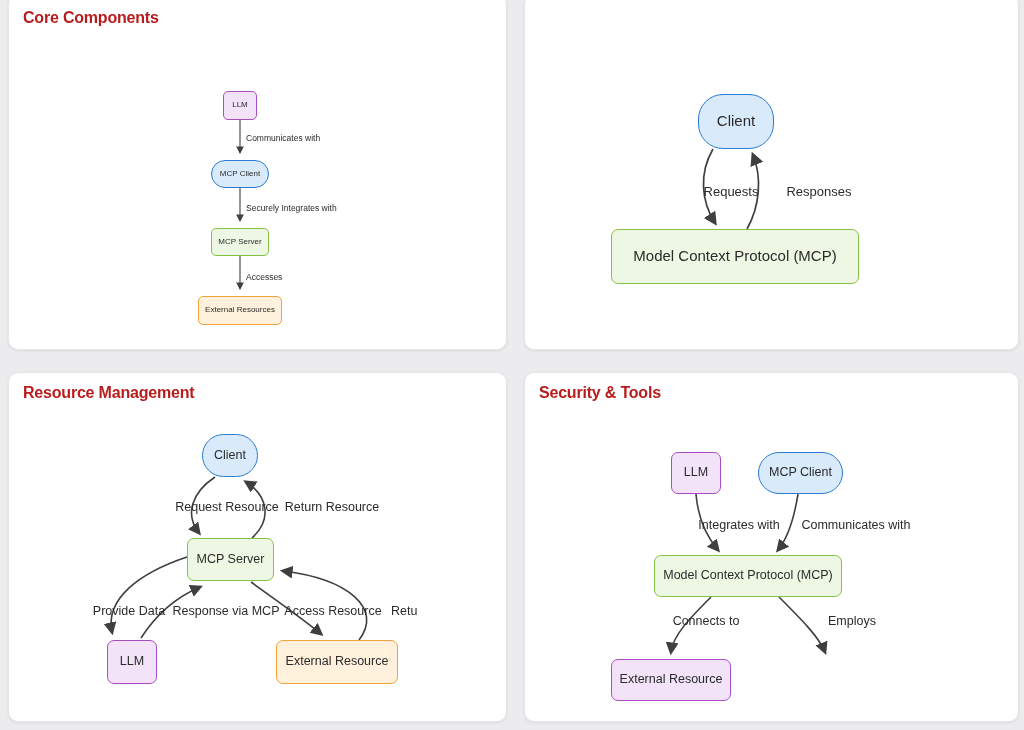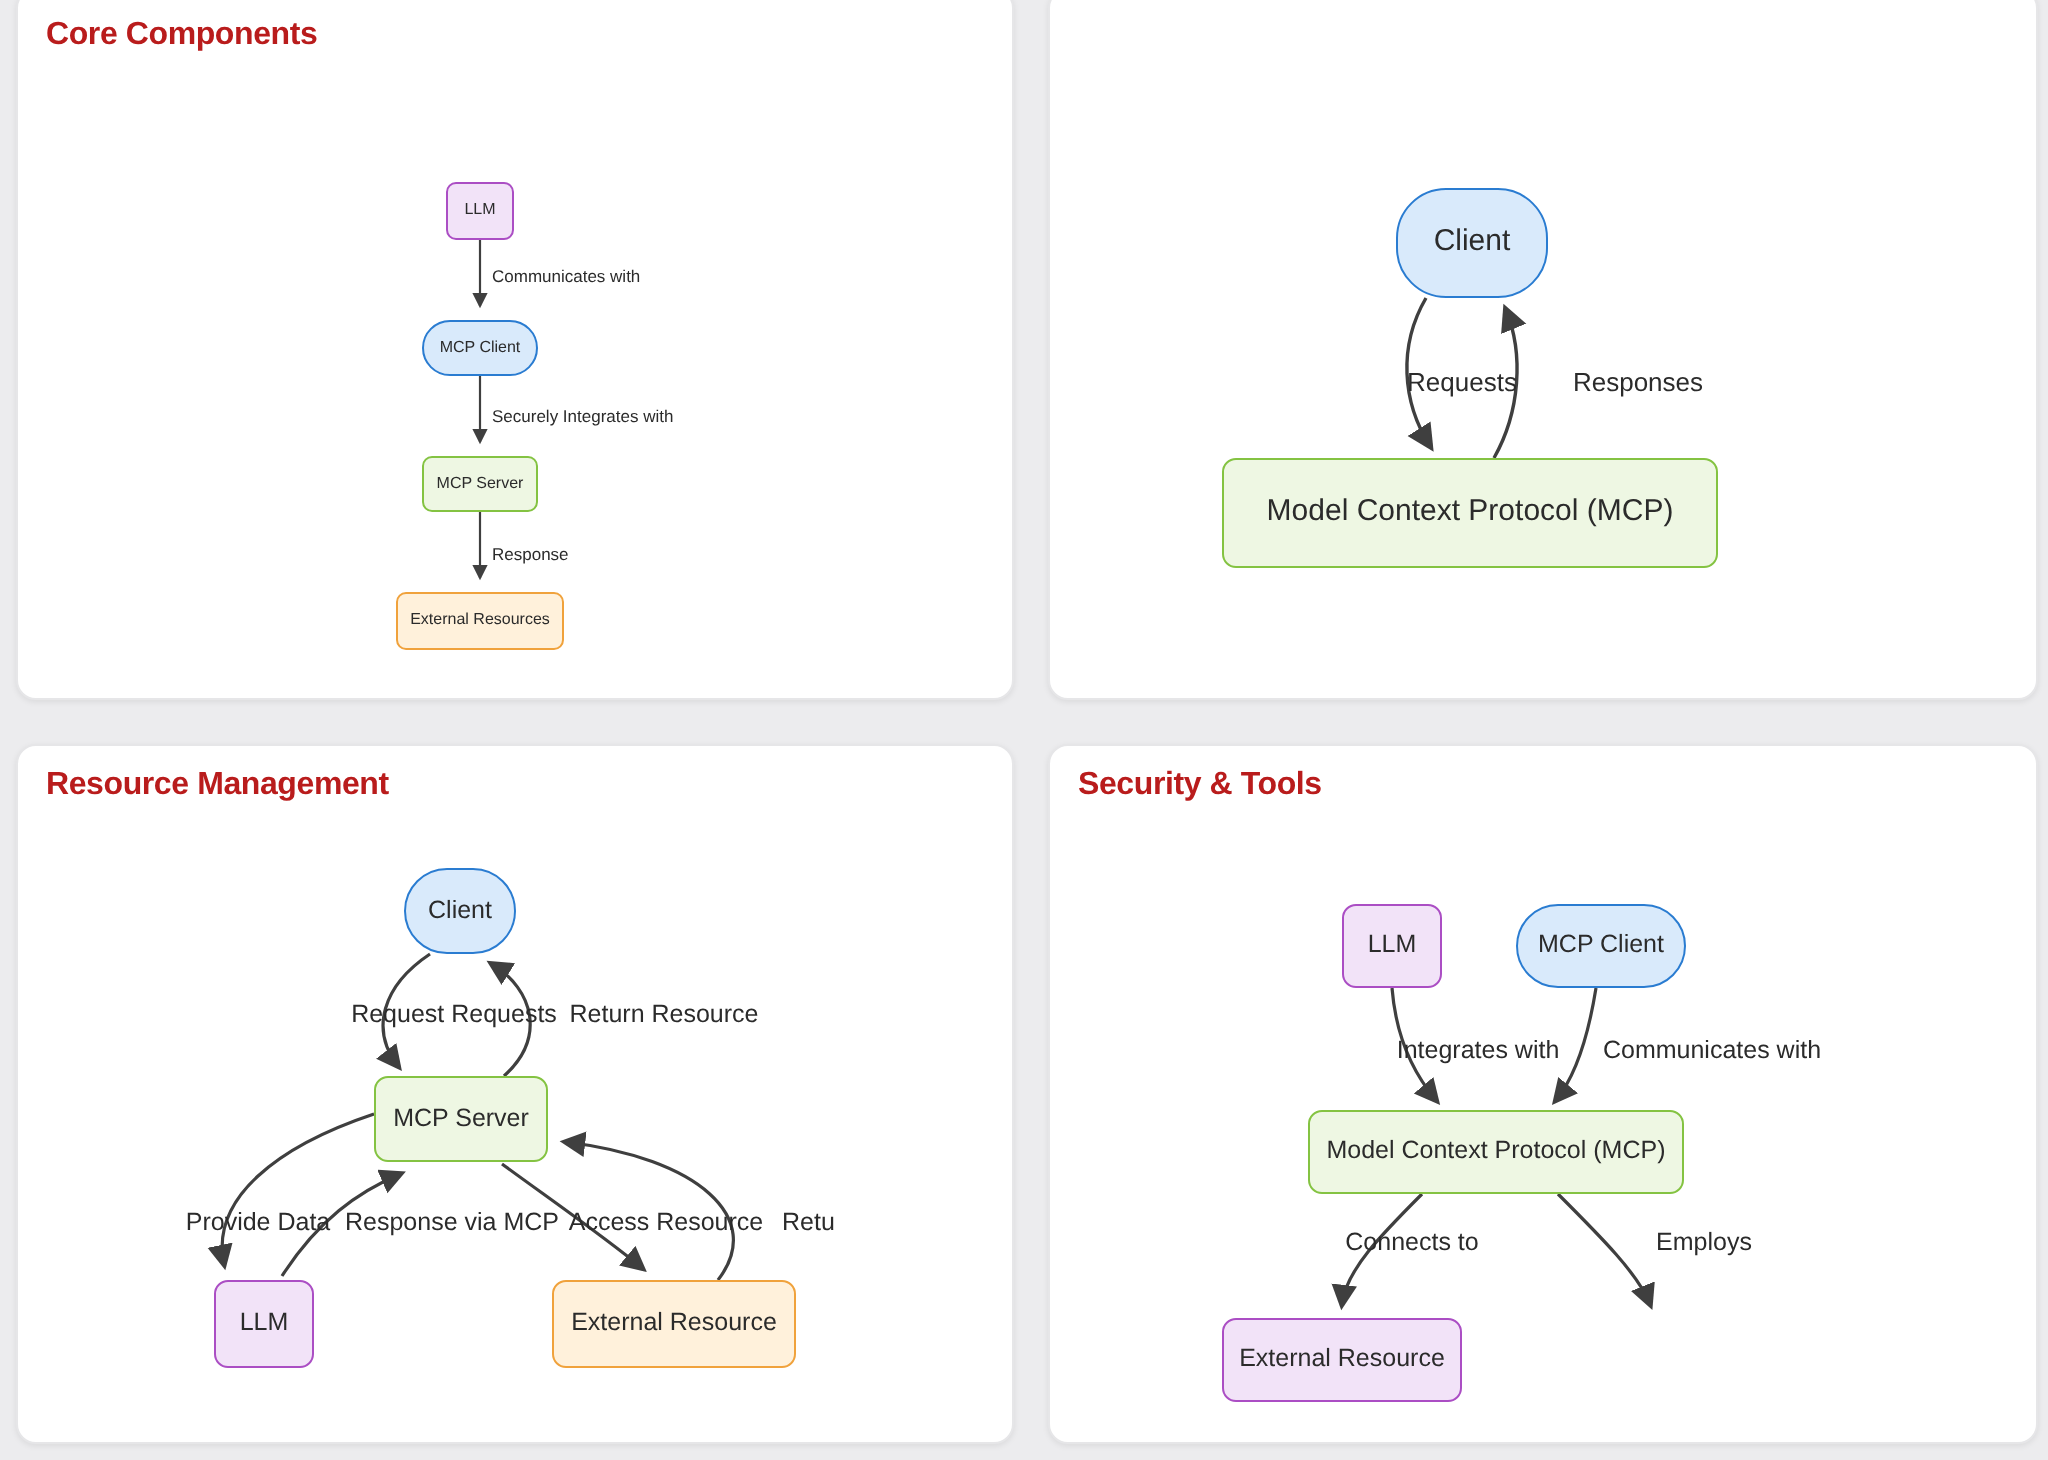--- a/index.html
+++ b/index.html
@@ -77,21 +77,21 @@
         <span>MCP Client</span>
       </div>
     <div class="node small green" style="left:202px;top:233px;width:58px;height:28px;">
         <span>MCP Server</span>
       </div>
     <div class="node small orange" style="left:189px;top:301px;width:84px;height:29px;align-items:center;">
         <span>External Resources</span>
       </div>
     <div class="edge-label left fs8" style="left:237px;top:143px;">Communicates with</div>
     <div class="edge-label left fs8" style="left:237px;top:213px;">Securely Integrates with</div>
-    <div class="edge-label left fs8" style="left:237px;top:282px;">Response</div>
+    <div class="edge-label left fs8" style="left:237px;top:282px;">Accesses</div>
   </div>
 </section>
 
 <section class="panel" id="panel-comm">
   <div class="diagram">
     <svg class="edges" width="495" height="356" viewBox="0 0 495 356">
       <defs>
         <marker id="arrow2" markerWidth="9" markerHeight="9" refX="6" refY="4" orient="auto">
           <path d="M0,0 L8,4 L0,8 z" fill="#3f3f3f"></path>
         </marker>
@@ -135,21 +135,21 @@
       </div>
     <div class="node mid green" style="left:178px;top:165px;width:87px;height:43px;">
         <span>MCP Server</span>
       </div>
     <div class="node mid purple" style="left:98px;top:267px;width:50px;height:44px;">
         <span>LLM</span>
       </div>
     <div class="node mid orange" style="left:267px;top:267px;width:122px;height:44px;">
         <span>External Resource</span>
       </div>
-    <div class="edge-label center fs12" style="left:218px;top:134px;">Request Requests</div>
+    <div class="edge-label center fs12" style="left:218px;top:134px;">Request Resource</div>
     <div class="edge-label center fs12" style="left:323px;top:134px;">Return Resource</div>
     <div class="edge-label center fs12" style="left:120px;top:238px;">Provide Data</div>
     <div class="edge-label center fs12" style="left:217px;top:238px;">Response via MCP</div>
     <div class="edge-label center fs12" style="left:324px;top:238px;">Access Resource</div>
     <div class="edge-label left fs12" style="left:382px;top:238px;">Retu</div>
   </div>
 </section>
 
 <section class="panel" id="panel-security">
   <h2 class="panel-title">Security &amp; Tools</h2>

